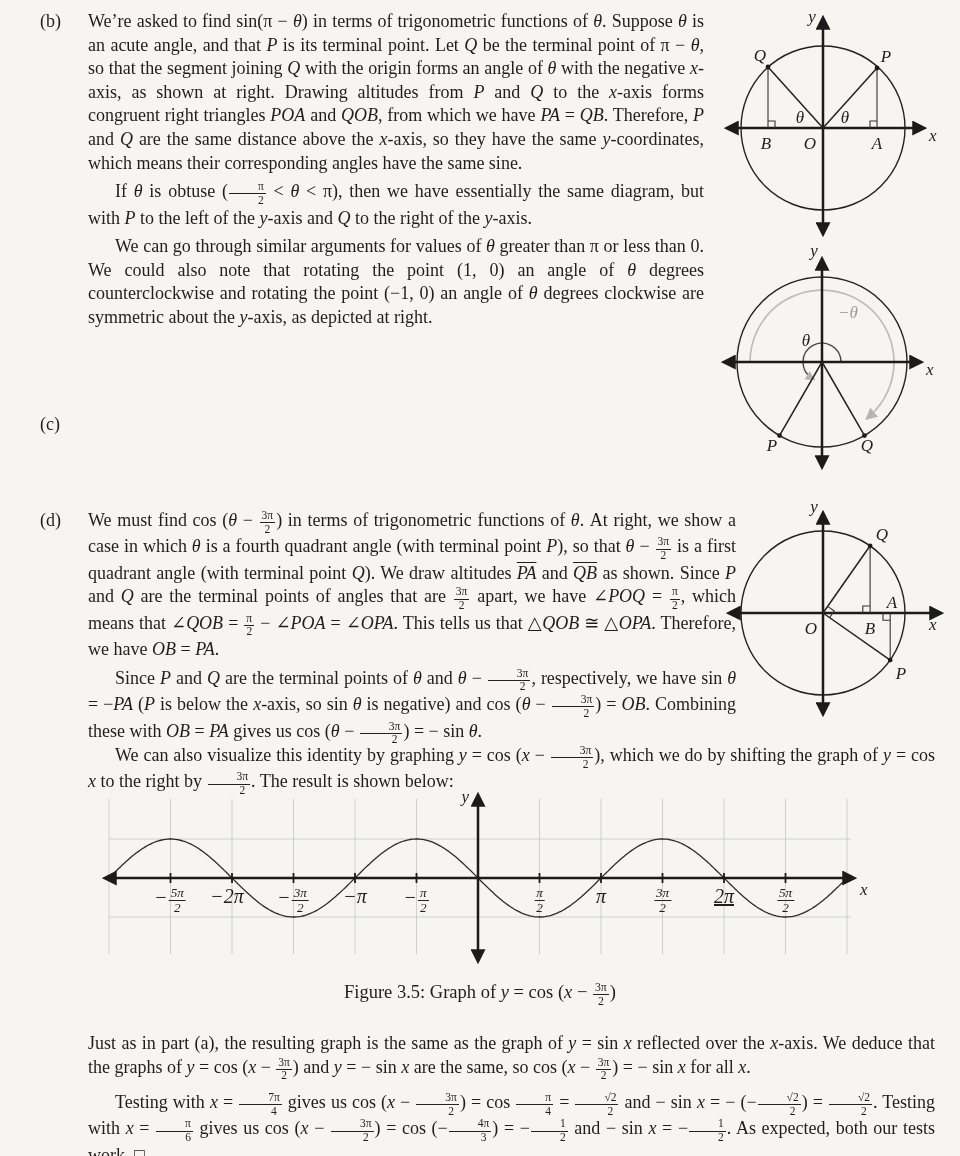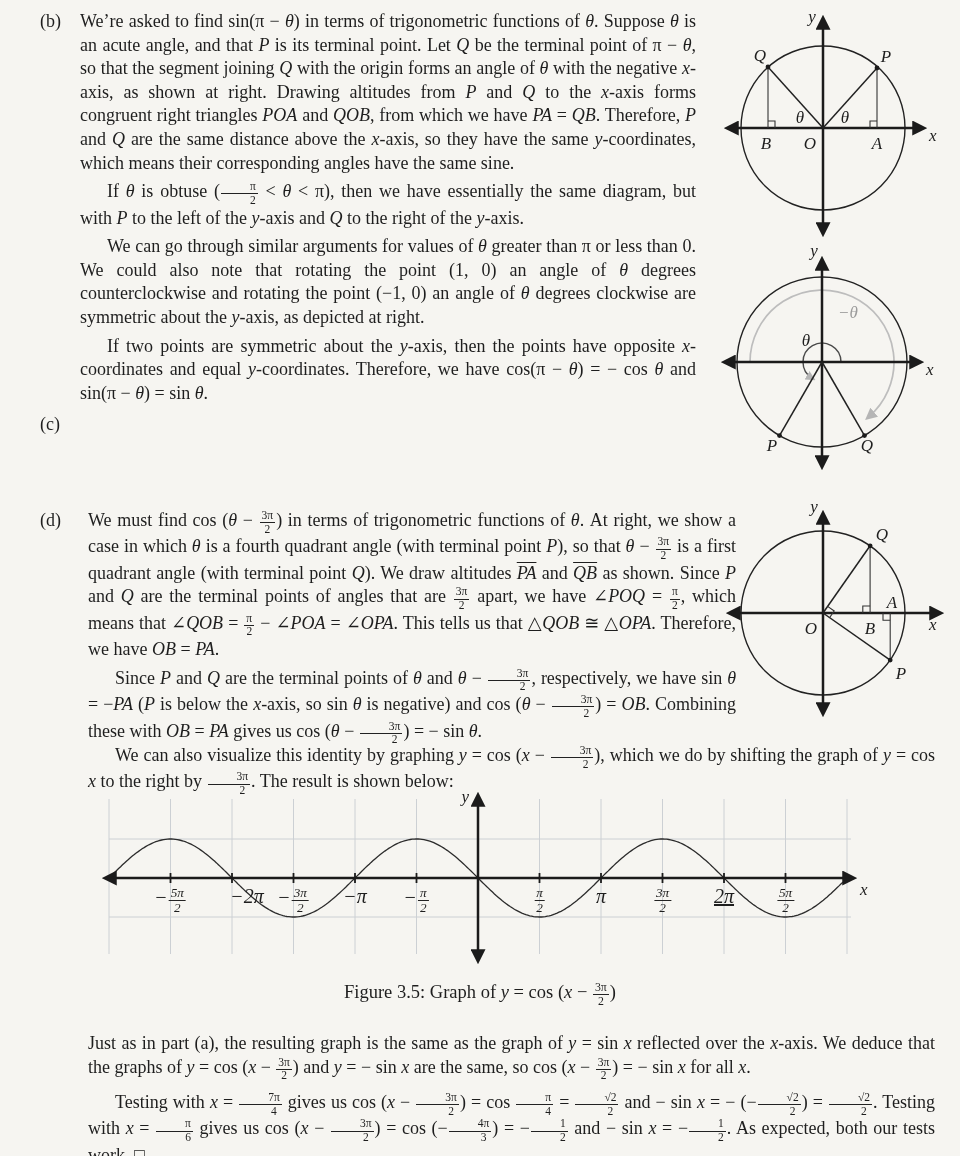--- a/index.html
+++ b/index.html
@@ -41,25 +41,24 @@
       <marker id="ah" viewBox="0 0 10 10" refX="6.5" refY="5" markerWidth="6" markerHeight="6" orient="auto-start-reverse">
         <path d="M0 0 L10 5 L0 10 z" fill="#1b1b1b"></path>
       </marker>
       <marker id="ahg" viewBox="0 0 10 10" refX="6.5" refY="5" markerWidth="7" markerHeight="7" orient="auto-start-reverse">
         <path d="M0 0 L10 5 L0 10 z" fill="#b5b5b5"></path>
       </marker>
     </defs>
   </svg>
 
   <div class="abs sec-label" style="left:40px;top:10px">(b)</div>
-  <div class="abs" style="left:80px;top:10px;width:616px">
+  <div class="abs" style="left:88px;top:10px;width:616px">
     <p>We’re asked to find sin(π − <i>θ</i>) in terms of trigonometric functions of <i>θ</i>. Suppose <i>θ</i> is an acute angle, and that <i>P</i> is its terminal point. Let <i>Q</i> be the terminal point of π − <i>θ</i>, so that the segment joining <i>Q</i> with the origin forms an angle of <i>θ</i> with the negative <i>x</i>-axis, as shown at right. Drawing altitudes from <i>P</i> and <i>Q</i> to the <i>x</i>-axis forms congruent right triangles <i>POA</i> and <i>QOB</i>, from which we have <i>PA</i> = <i>QB</i>. Therefore, <i>P</i> and <i>Q</i> are the same distance above the <i>x</i>-axis, so they have the same <i>y</i>-coordinates, which means their corresponding angles have the same sine.</p>
     <p class="ind">If <i>θ</i> is obtuse (<span class="fr"><span class="nu">π</span><span class="de">2</span></span> &lt; <i>θ</i> &lt; π), then we have essentially the same diagram, but with <i>P</i> to the left of the <i>y</i>-axis and <i>Q</i> to the right of the <i>y</i>-axis.</p>
     <p class="ind">We can go through similar arguments for values of <i>θ</i> greater than π or less than 0. We could also note that rotating the point (1, 0) an angle of <i>θ</i> degrees counterclockwise and rotating the point (−1, 0) an angle of <i>θ</i> degrees clockwise are symmetric about the <i>y</i>-axis, as depicted at right.</p>
-    <p class="ind">If two points are symmetric about the <i>y</i>-axis, then the points have opposite <i>x</i>-coordinates and equal <i>y</i>-coordinates. Therefore, we have cos(π − <i>θ</i>) = − cos <i>θ</i> and sin(π − <i>θ</i>) = sin <i>θ</i>.</p>
   </div>
 
   <div class="abs sec-label" style="left:40px;top:413px">(c)</div>
 
   <div class="abs sec-label" style="left:40px;top:509px">(d)</div>
   <div class="abs" style="left:88px;top:509px;width:648px">
     <p>We must find cos (<i>θ</i> − <span class="fr"><span class="nu">3π</span><span class="de">2</span></span>) in terms of trigonometric functions of <i>θ</i>. At right, we show a case in which <i>θ</i> is a fourth quadrant angle (with terminal point <i>P</i>), so that <i>θ</i> − <span class="fr"><span class="nu">3π</span><span class="de">2</span></span> is a first quadrant angle (with terminal point <i>Q</i>). We draw altitudes <span class="ov"><i>PA</i></span> and <span class="ov"><i>QB</i></span> as shown. Since <i>P</i> and <i>Q</i> are the terminal points of angles that are <span class="fr"><span class="nu">3π</span><span class="de">2</span></span> apart, we have ∠<i>POQ</i> = <span class="fr"><span class="nu">π</span><span class="de">2</span></span>, which means that ∠<i>QOB</i> = <span class="fr"><span class="nu">π</span><span class="de">2</span></span> − ∠<i>POA</i> = ∠<i>OPA</i>. This tells us that △<i>QOB</i> ≅ △<i>OPA</i>. Therefore, we have <i>OB</i> = <i>PA</i>.</p>
     <p class="ind">Since <i>P</i> and <i>Q</i> are the terminal points of <i>θ</i> and <i>θ</i> − <span class="fr"><span class="nu">3π</span><span class="de">2</span></span>, respectively, we have sin <i>θ</i> = −<i>PA</i> (<i>P</i> is below the <i>x</i>-axis, so sin <i>θ</i> is negative) and cos (<i>θ</i> − <span class="fr"><span class="nu">3π</span><span class="de">2</span></span>) = <i>OB</i>. Combining these with <i>OB</i> = <i>PA</i> gives us cos (<i>θ</i> − <span class="fr"><span class="nu">3π</span><span class="de">2</span></span>) = − sin <i>θ</i>.</p>
   </div>
   <div class="abs" style="left:88px;top:744px;width:847px">
@@ -162,21 +161,21 @@
           <line x1="506.0" y1="83" x2="506.0" y2="93" class="tick"></line>
           <line x1="567.5" y1="83" x2="567.5" y2="93" class="tick"></line>
           <line x1="629.0" y1="83" x2="629.0" y2="93" class="tick"></line>
           <line x1="690.5" y1="83" x2="690.5" y2="93" class="tick"></line>
         </g>
       <text x="765" y="105" font-size="19">x</text>
       <text x="374" y="12" font-size="19" text-anchor="end">y</text>
     </svg>
     <div id="xlabels">
         <span class="xtick" style="left: 75.5px;">−<span class="fr"><span class="nu">5π</span><span class="de">2</span></span></span>
-        <span class="xtick" style="left: 152px;">−2π</span>
+        <span class="xtick" style="left: 132px;">−2π</span>
         <span class="xtick" style="left: 198.5px;">−<span class="fr"><span class="nu">3π</span><span class="de">2</span></span></span>
         <span class="xtick" style="left: 260px;">−π</span>
         <span class="xtick" style="left: 321.5px;">−<span class="fr"><span class="nu">π</span><span class="de">2</span></span></span>
         <span class="xtick" style="left: 444.5px;"><span class="fr"><span class="nu">π</span><span class="de">2</span></span></span>
         <span class="xtick" style="left: 506px;">π</span>
         <span class="xtick" style="left: 567.5px;"><span class="fr"><span class="nu">3π</span><span class="de">2</span></span></span>
         <span class="xtick" style="left: 629px; text-decoration: underline;">2π</span>
         <span class="xtick" style="left: 690.5px;"><span class="fr"><span class="nu">5π</span><span class="de">2</span></span></span>
       </div>
   </div>

